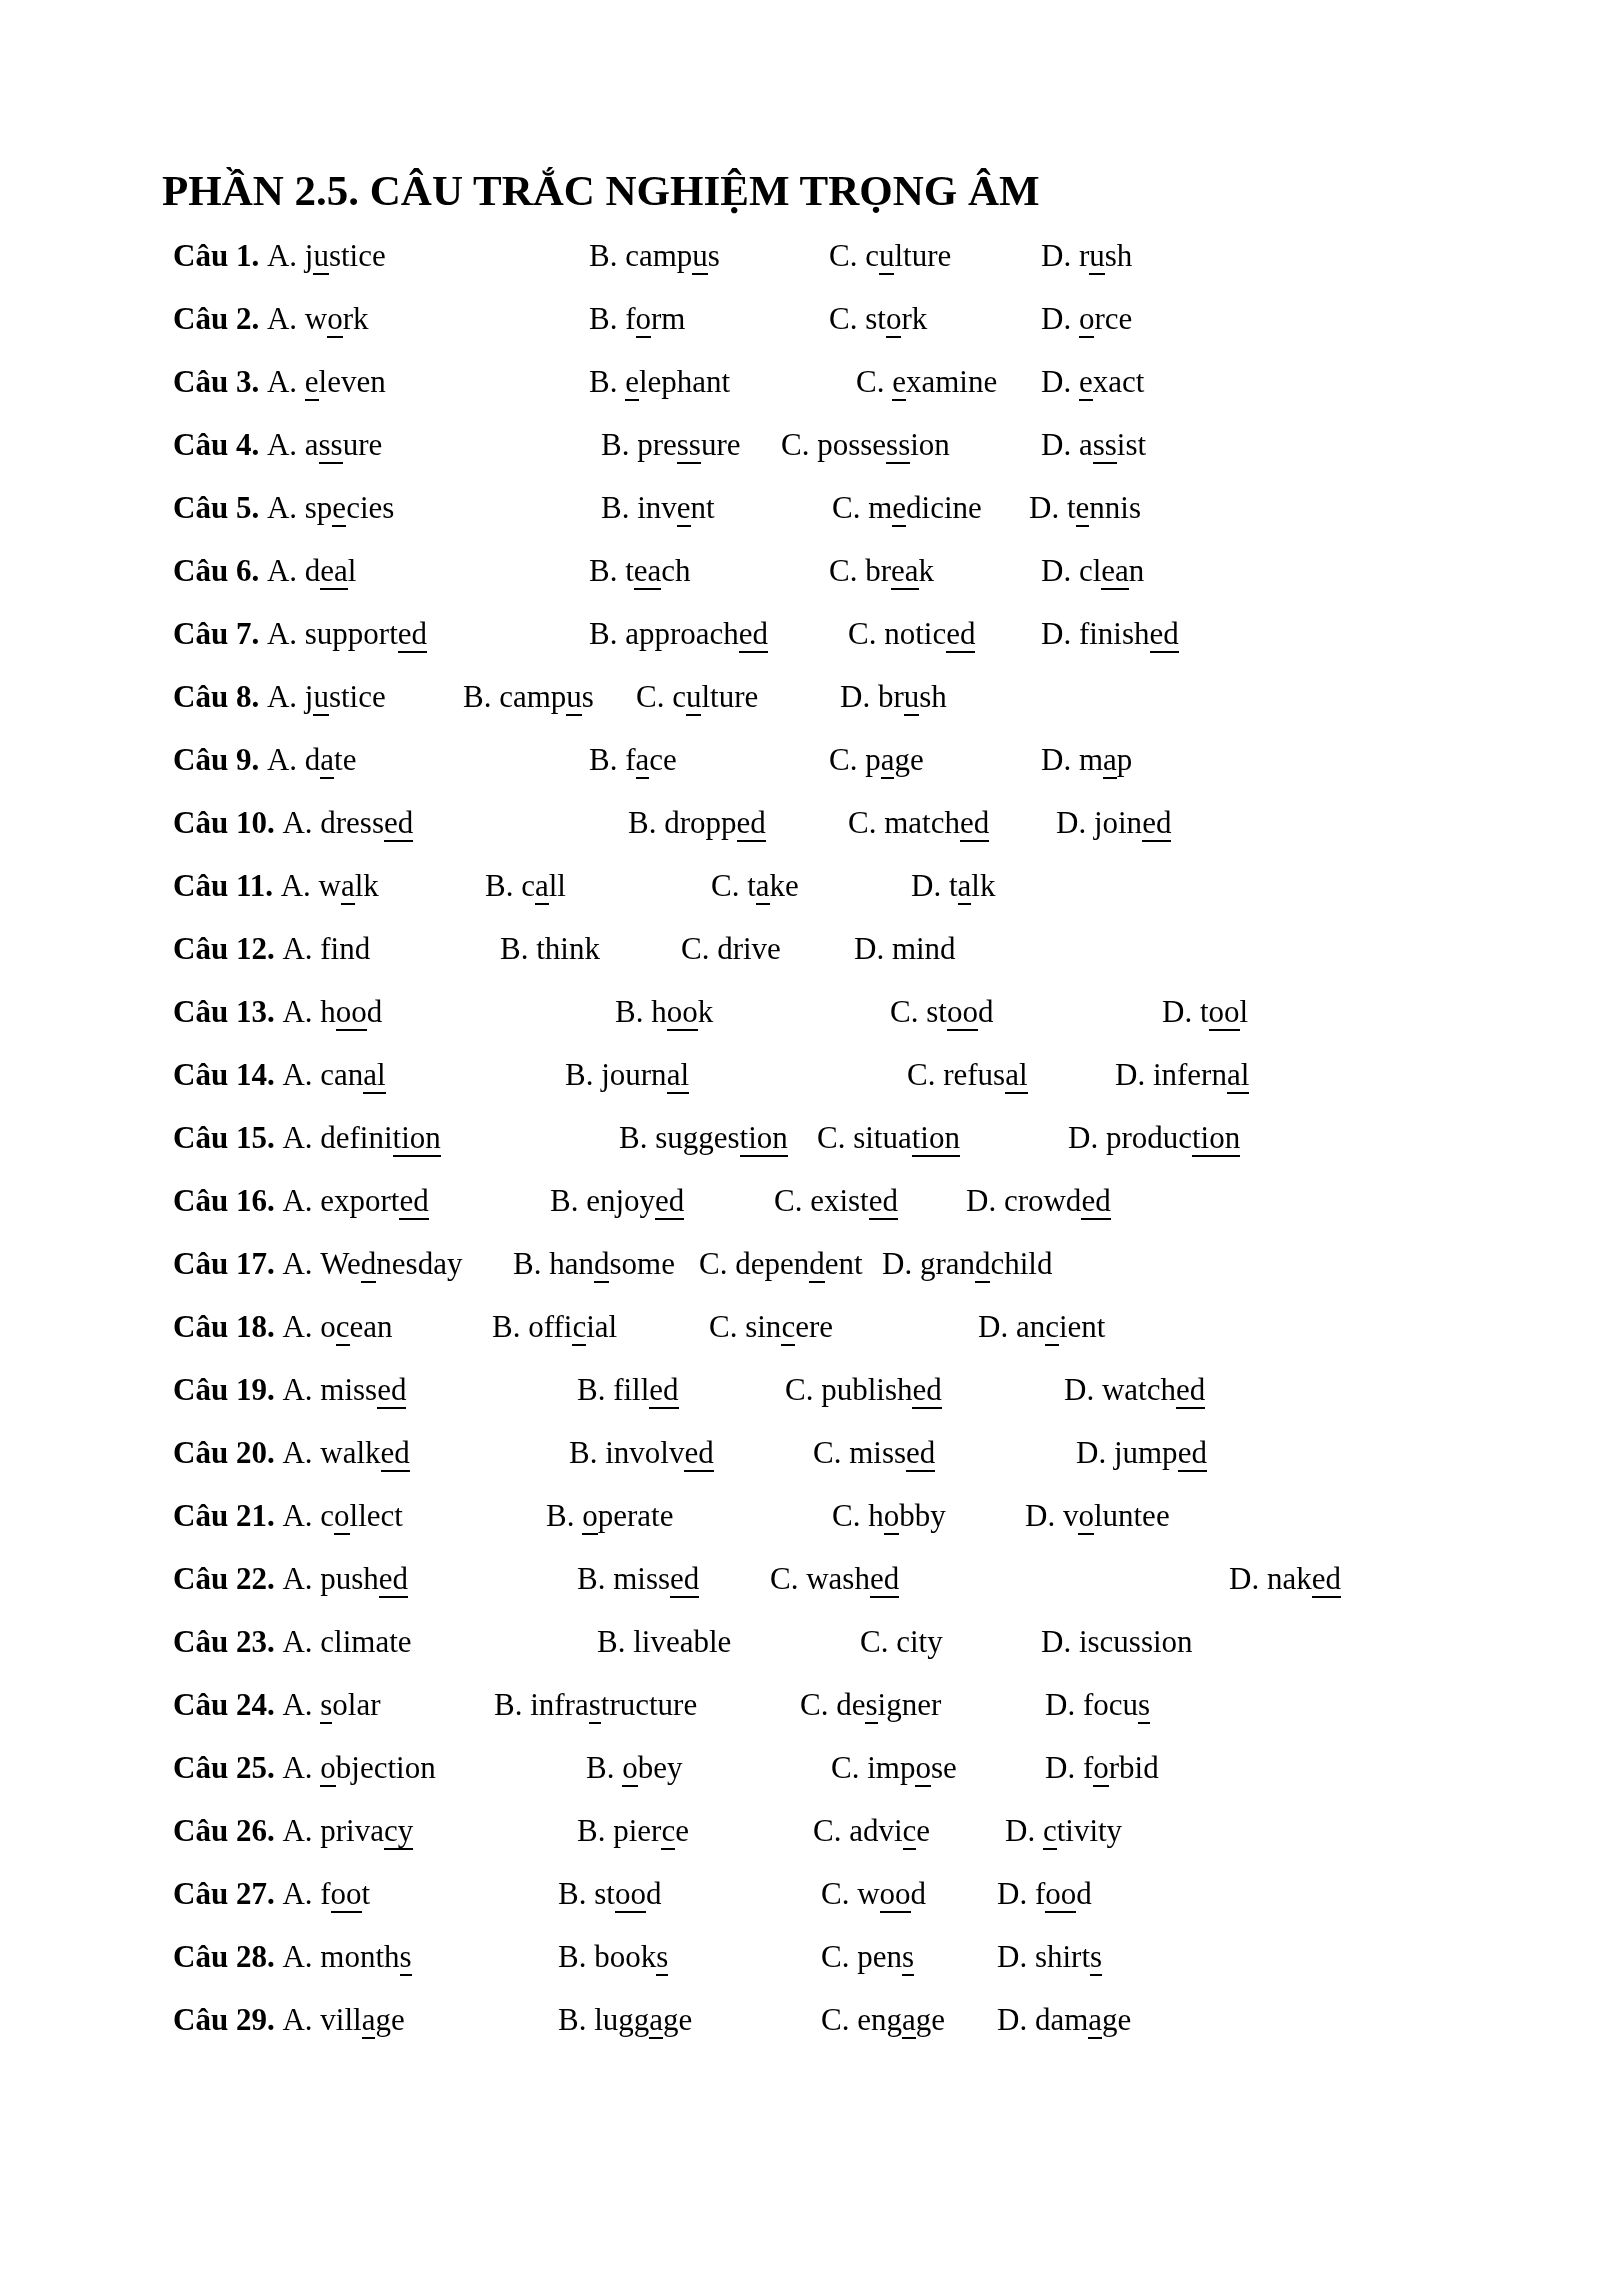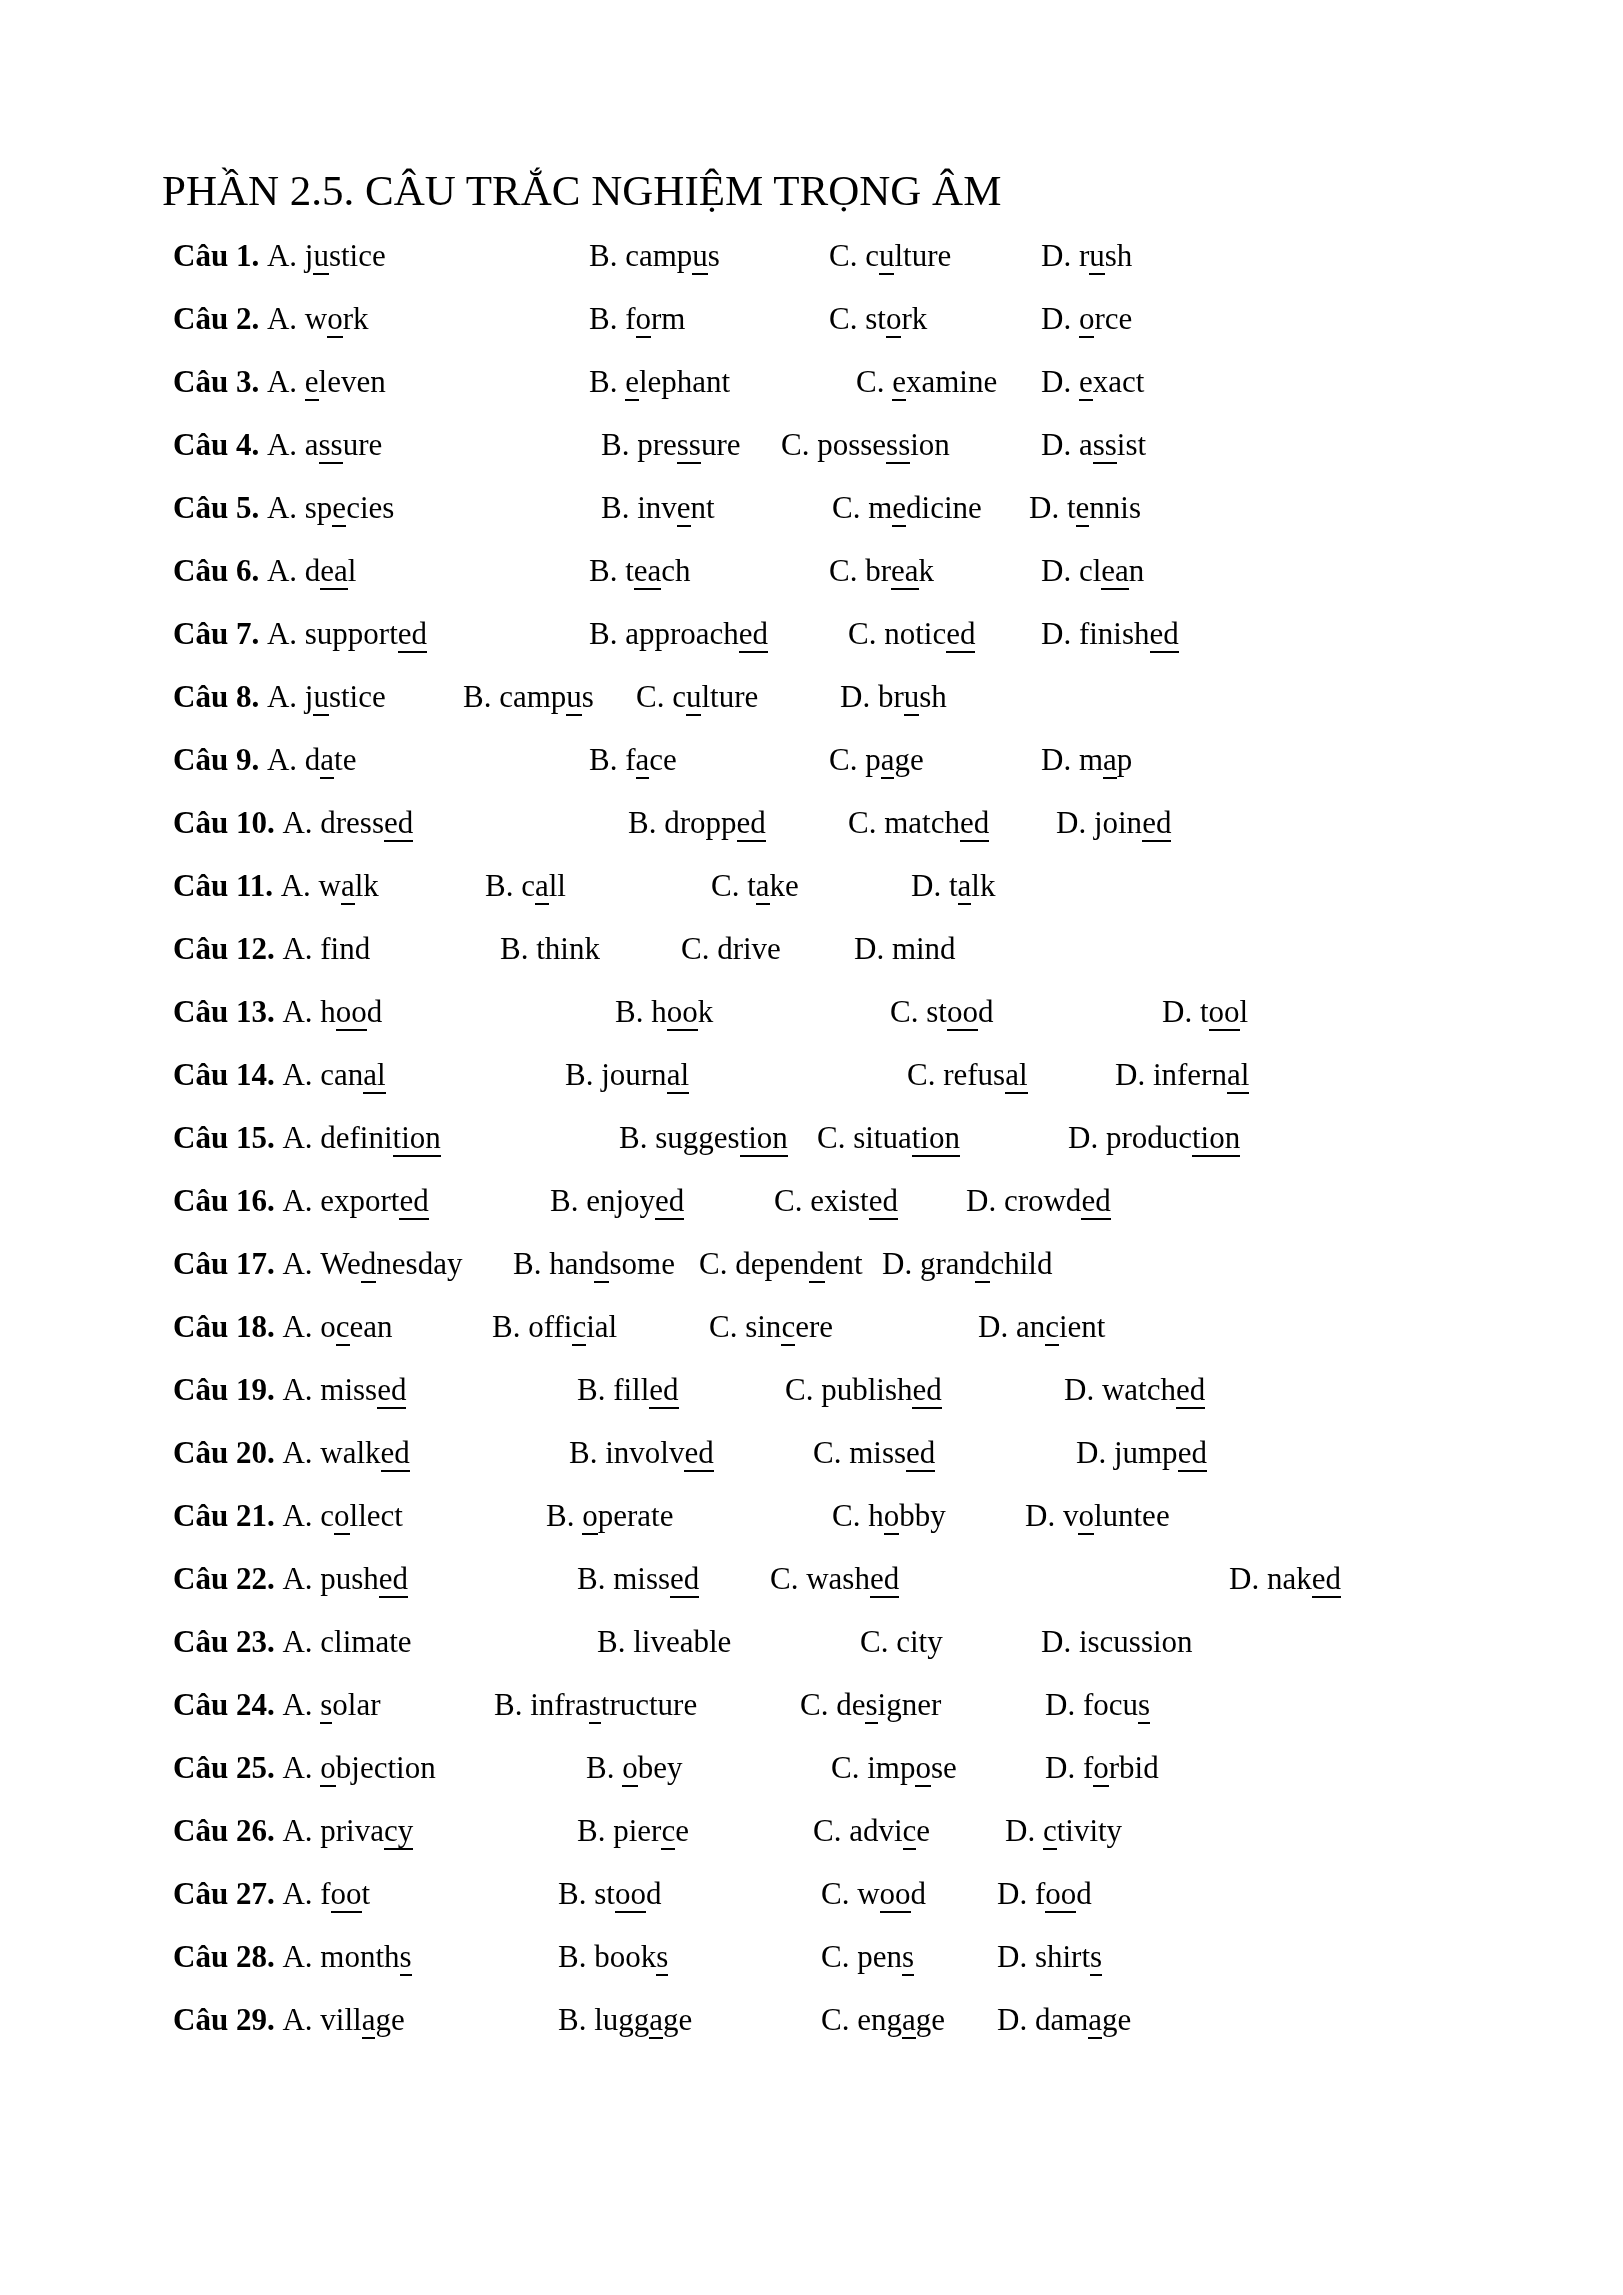--- a/index.html
+++ b/index.html
@@ -19,21 +19,21 @@
     position: absolute;
     inset: 0;
     background: #ffffff;
   }
   .title {
     position: absolute;
     left: 162px;
     top: 166px;
     margin: 0;
     font-size: 43px;
-    font-weight: 400;
+    font-weight: 700;
     white-space: nowrap;
     letter-spacing: 0px;
   }
   #questions {
     position: absolute;
     left: 0;
     top: 238px;
     width: 1623px;
   }
   .q-row {

